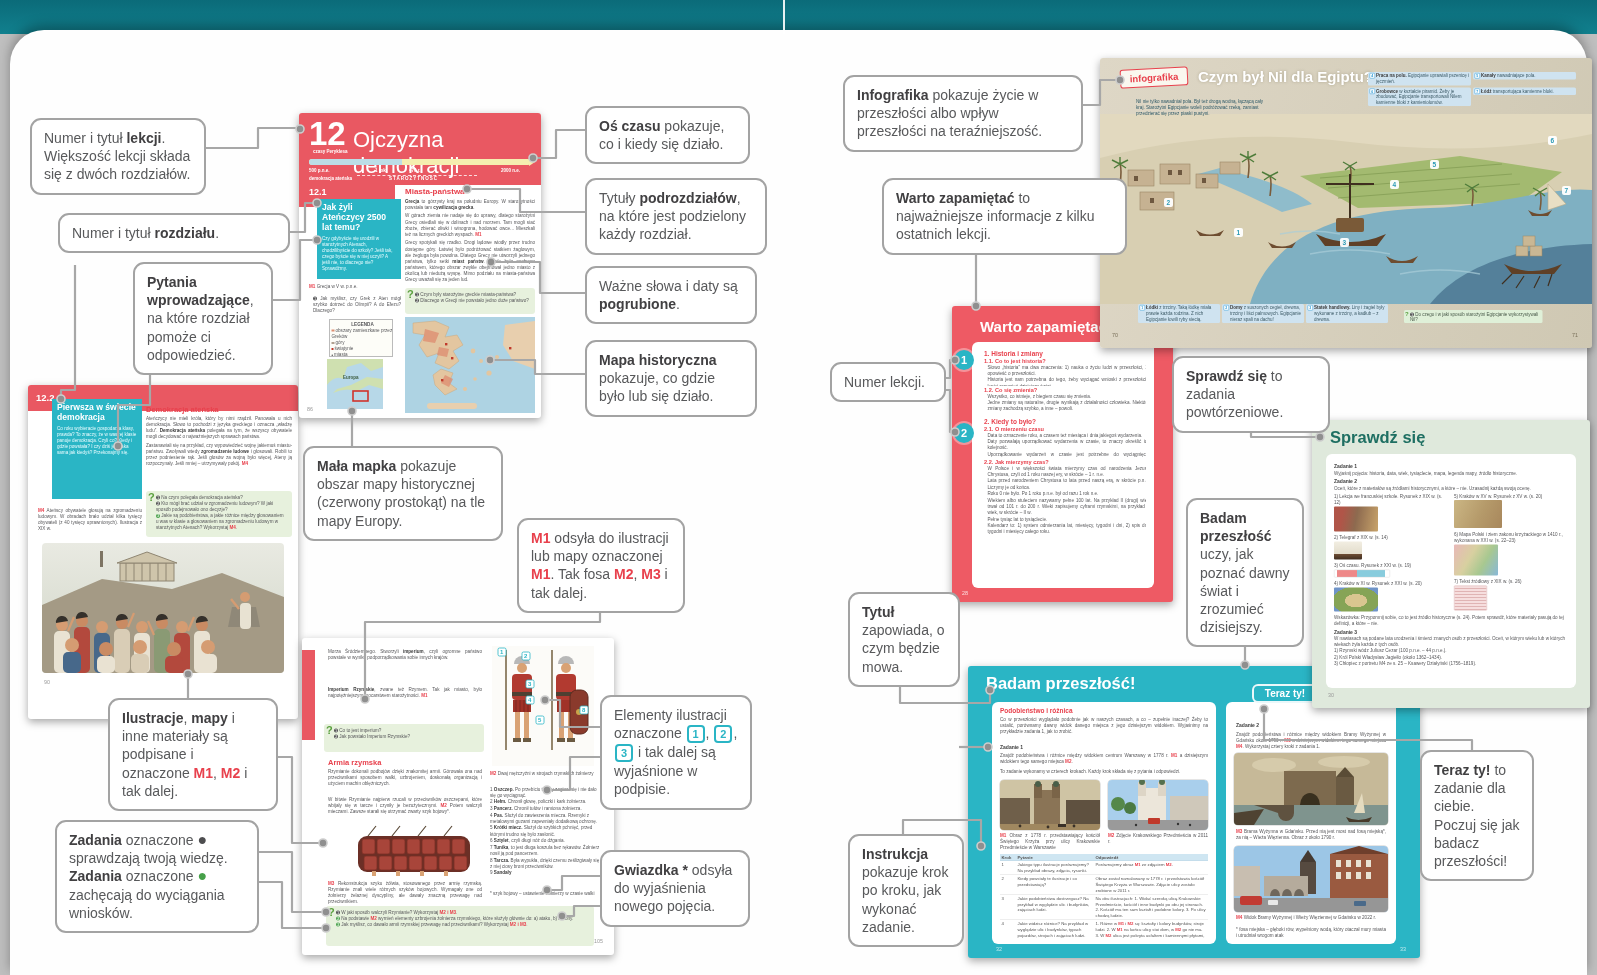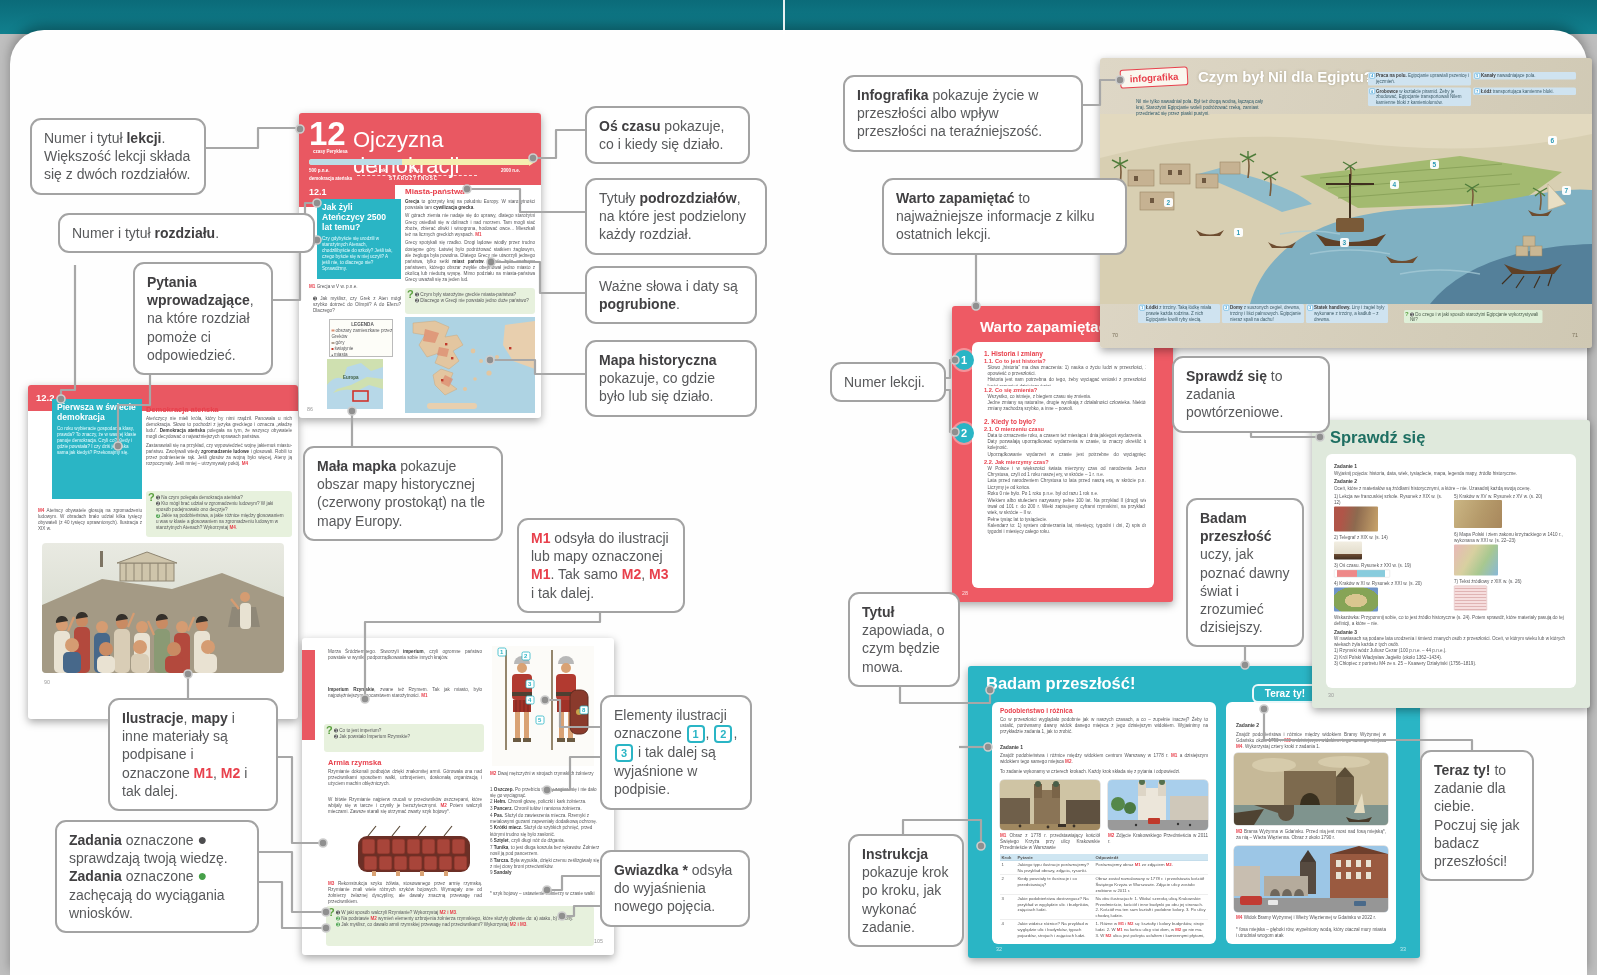--- a/index.html
+++ b/index.html
@@ -832,28 +832,28 @@
       <circle class="cdot" cx="990" cy="690" r="4"></circle>
     <polyline class="cline" points="959,747 985,747"></polyline>
       <circle class="cdot" cx="988" cy="747" r="4"></circle>
     <polyline class="cline" points="903,834 903,820 981,820 981,843"></polyline>
       <circle class="cdot" cx="981" cy="846" r="4"></circle>
     <polyline class="cline" points="1472,750 1472,740 1264,740 1264,712"></polyline>
       <circle class="cdot" cx="1264" cy="709" r="4"></circle>
   </svg>
 
   <div class="co" style="left:30px;top:118px;width:176px"><span>Numer i tytuł </span><span class="sg-b">lekcji</span><span>. Większość lekcji składa się z dwóch rozdziałów.</span></div>
-  <div class="co" style="left:58px;top:213px;width:257px"><span>Numer i tytuł </span><span class="sg-b">rozdziału</span><span>.</span></div>
+  <div class="co" style="left:58px;top:213px;width:232px"><span>Numer i tytuł </span><span class="sg-b">rozdziału</span><span>.</span></div>
   <div class="co" style="left:133px;top:262px;width:140px"><span class="sg-b">Pytania wprowadzające</span><span>, na które rozdział pomoże ci odpowiedzieć.</span></div>
   <div class="co" style="left:585px;top:106px;width:165px"><span class="sg-b">Oś czasu</span><span> pokazuje, co i kiedy się działo.</span></div>
   <div class="co" style="left:585px;top:178px;width:182px"><span>Tytuły </span><span class="sg-b">podrozdziałów</span><span>, na które jest podzielony każdy rozdział.</span></div>
   <div class="co" style="left:585px;top:266px;width:172px"><span>Ważne słowa i daty są </span><span class="sg-b">pogrubione</span><span>.</span></div>
   <div class="co" style="left:585px;top:340px;width:172px"><span class="sg-b">Mapa historyczna</span><span> pokazuje, co gdzie było lub się działo.</span></div>
   <div class="co" style="left:303px;top:446px;width:200px"><span class="sg-b">Mała mapka</span><span> pokazuje obszar mapy historycznej (czerwony prostokąt) na tle mapy Europy.</span></div>
-  <div class="co" style="left:517px;top:518px;width:168px"><span class="sg-r">M1</span><span> odsyła do ilustracji lub mapy oznaczonej </span><span class="sg-r">M1</span><span>. Tak samo </span><span class="sg-r">M2</span><span>, </span><span class="sg-r">M3</span><span> i tak dalej.</span></div>
+  <div class="co" style="left:517px;top:518px;width:168px"><span class="sg-r">M1</span><span> odsyła do ilustracji lub mapy oznaczonej </span><span class="sg-r">M1</span><span>. Tak fosa </span><span class="sg-r">M2</span><span>, </span><span class="sg-r">M3</span><span> i tak dalej.</span></div>
   <div class="co" style="left:108px;top:698px;width:170px"><span class="sg-b">Ilustracje</span><span>, </span><span class="sg-b">mapy</span><span> i inne materiały są podpisane i oznaczone </span><span class="sg-r">M1</span><span>, </span><span class="sg-r">M2</span><span> i tak dalej.</span></div>
   <div class="co" style="left:55px;top:820px;width:204px"><span class="sg-b">Zadania</span><span> oznaczone </span><span class="sg-dd">●</span><span> sprawdzają twoją wiedzę. </span><span class="sg-b">Zadania</span><span> oznaczone </span><span class="sg-dg">●</span><span> zachęcają do wyciągania wniosków.</span></div>
   <div class="co" style="left:600px;top:695px;width:152px"><span>Elementy ilustracji oznaczone </span><span class="sg-ch">1</span><span>, </span><span class="sg-ch">2</span><span>, </span><span class="sg-ch">3</span><span> i tak dalej są wyjaśnione w podpisie.</span></div>
   <div class="co" style="left:600px;top:850px;width:150px"><span class="sg-b">Gwiazdka *</span><span> odsyła do wyjaśnienia nowego pojęcia.</span></div>
   <div class="co" style="left:843px;top:75px;width:240px"><span class="sg-b">Infografika</span><span> pokazuje życie w przeszłości albo wpływ przeszłości na teraźniejszość.</span></div>
   <div class="co" style="left:882px;top:178px;width:245px"><span class="sg-b">Warto zapamiętać</span><span> to najważniejsze informacje z kilku ostatnich lekcji.</span></div>
   <div class="co" style="left:830px;top:362px;width:116px"><span>Numer lekcji.</span></div>
   <div class="co" style="left:1172px;top:356px;width:158px"><span class="sg-b">Sprawdź się</span><span> to zadania powtórzeniowe.</span></div>
   <div class="co" style="left:1186px;top:498px;width:118px"><span class="sg-b">Badam przeszłość</span><span> uczy, jak poznać dawny świat i zrozumieć dzisiejszy.</span></div>
   <div class="co" style="left:848px;top:592px;width:112px"><span class="sg-b">Tytuł</span><span> zapowiada, o czym będzie mowa.</span></div>

